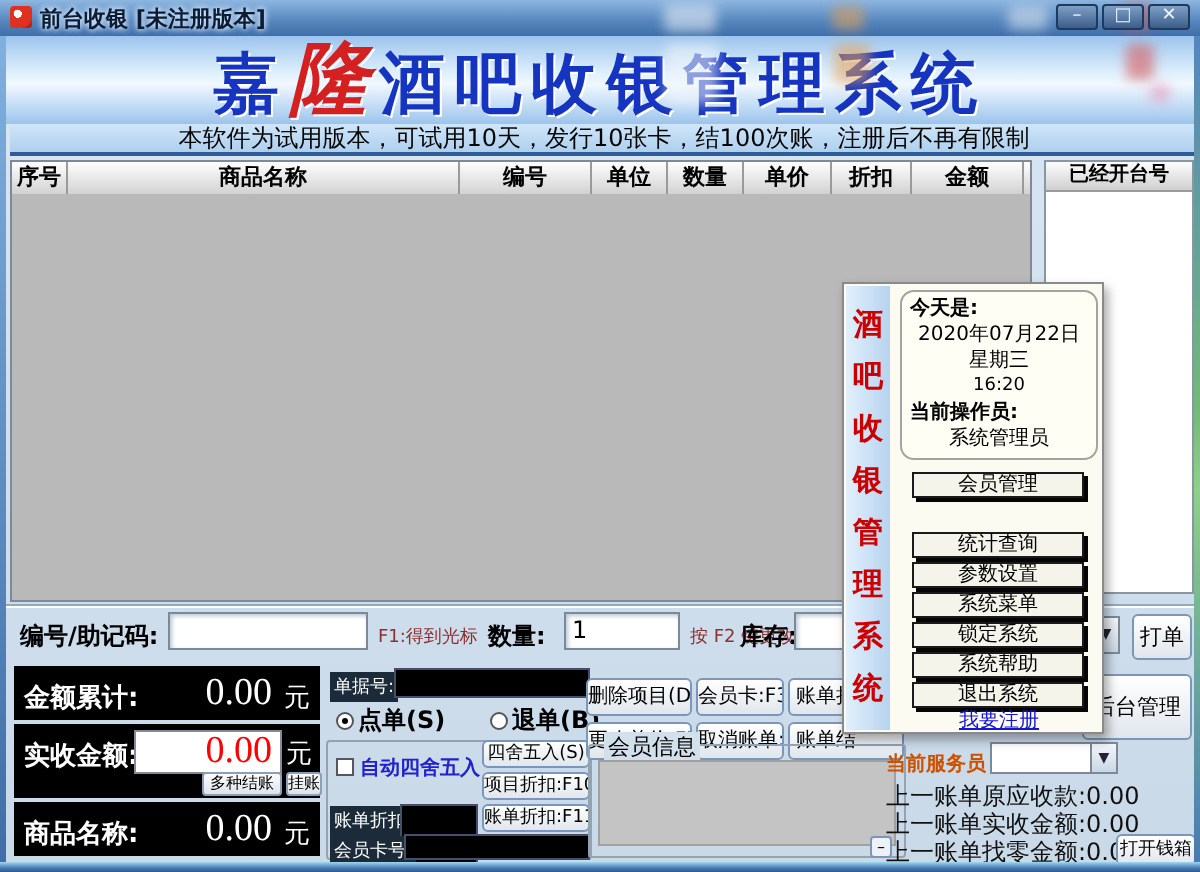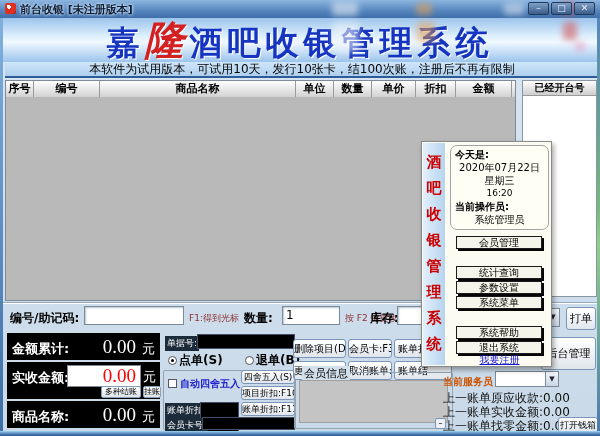--- a/index.html
+++ b/index.html
@@ -153,22 +153,22 @@
     <div class="blob" style="left:414px;top:4px;width:18px;height:20px;background:#e8a050"></div>
     <div class="blob" style="left:560px;top:4px;width:14px;height:18px;background:#d85050"></div>
     <div class="blob" style="left:572px;top:24px;width:10px;height:9px;background:#e890b8"></div>
     <div class="brand"><span>嘉</span><span class="accent">隆</span><span>酒吧收银管理系统</span></div>
   </div>
   <div class="subtitle">本软件为试用版本，可试用10天，发行10张卡，结100次账，注册后不再有限制</div>
 
   <div class="grid">
     <div class="grid-head">
       <div class="gh c0">序号</div>
+      <div class="gh c2">商品名称</div>
       <div class="gh c1">编号</div>
-      <div class="gh c2">商品名称</div>
       <div class="gh c3">单位</div>
       <div class="gh c4">数量</div>
       <div class="gh c5">单价</div>
       <div class="gh c6">折扣</div>
       <div class="gh c7">金额</div>
       <div class="gh c8"></div>
     </div>
   </div>
 
   <div class="open-panel">
@@ -267,18 +267,19 @@
       <div class="db-c">2020年07月22日</div>
       <div class="db-c">星期三</div>
       <div class="db-c" style="font-size:9px">16:20</div>
       <div class="db-l">当前操作员:</div>
       <div class="db-c">系统管理员</div>
     </div>
     <div class="menubtn" style="top:94px">会员管理</div>
     <div class="menubtn" style="top:124px">统计查询</div>
     <div class="menubtn" style="top:139px">参数设置</div>
     <div class="menubtn" style="top:154px">系统菜单</div>
+    <div class="menubtn" style="top:169px">锁定系统</div>
     <div class="menubtn" style="top:184px">系统帮助</div>
     <div class="menubtn" style="top:199px">退出系统</div>
     <div class="reglink">我要注册</div>
   </div>
 
 </div>
 
 </body></html>

